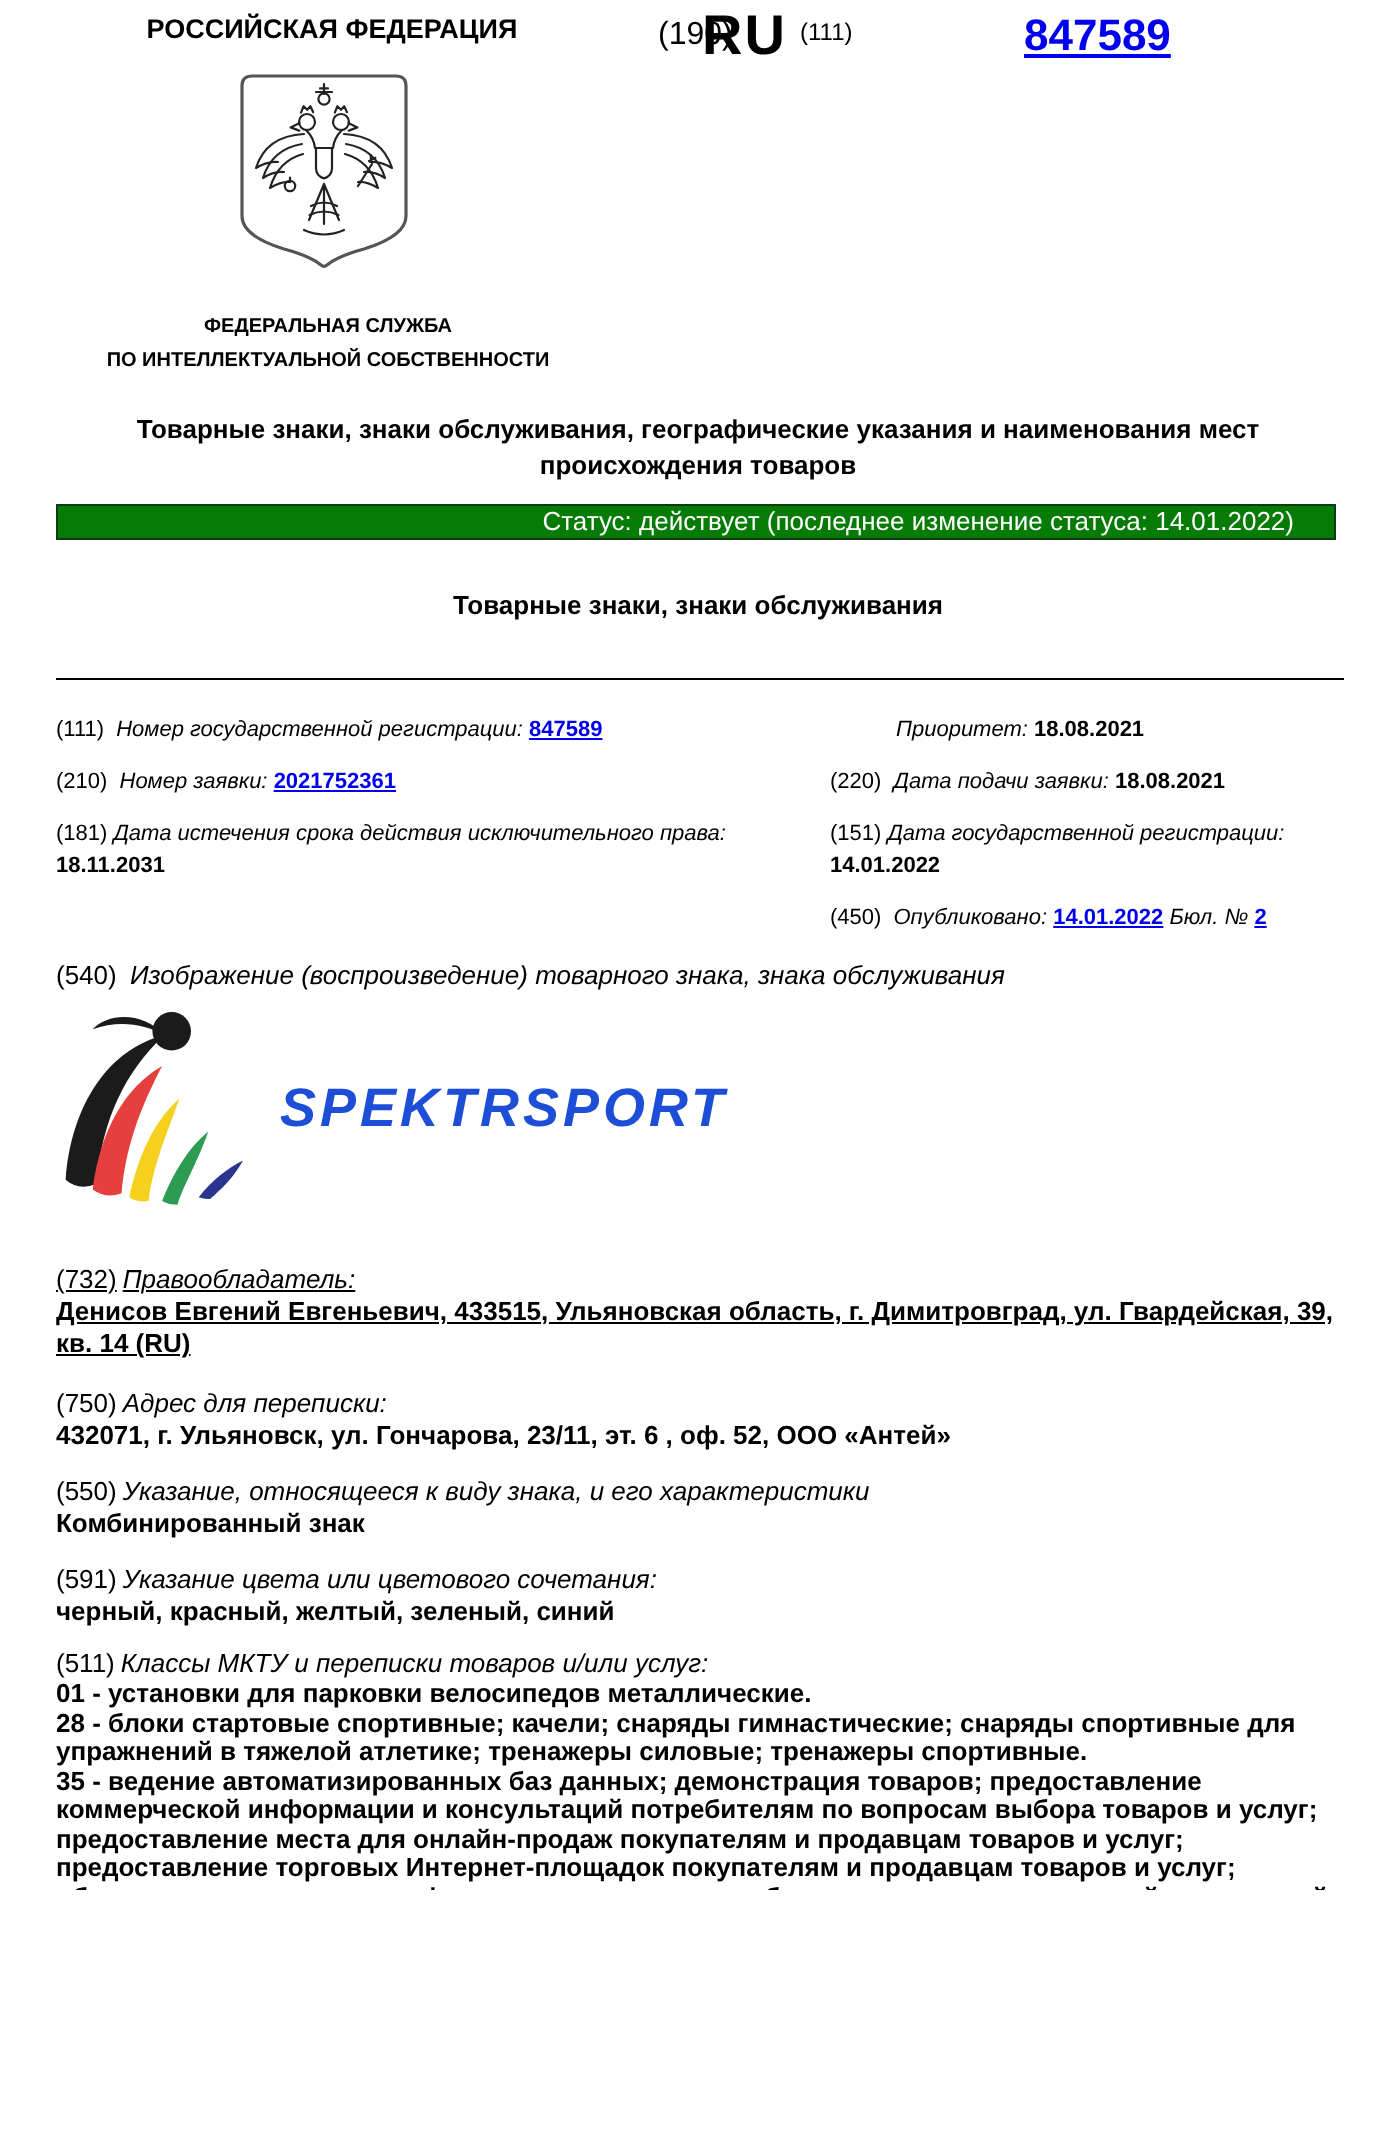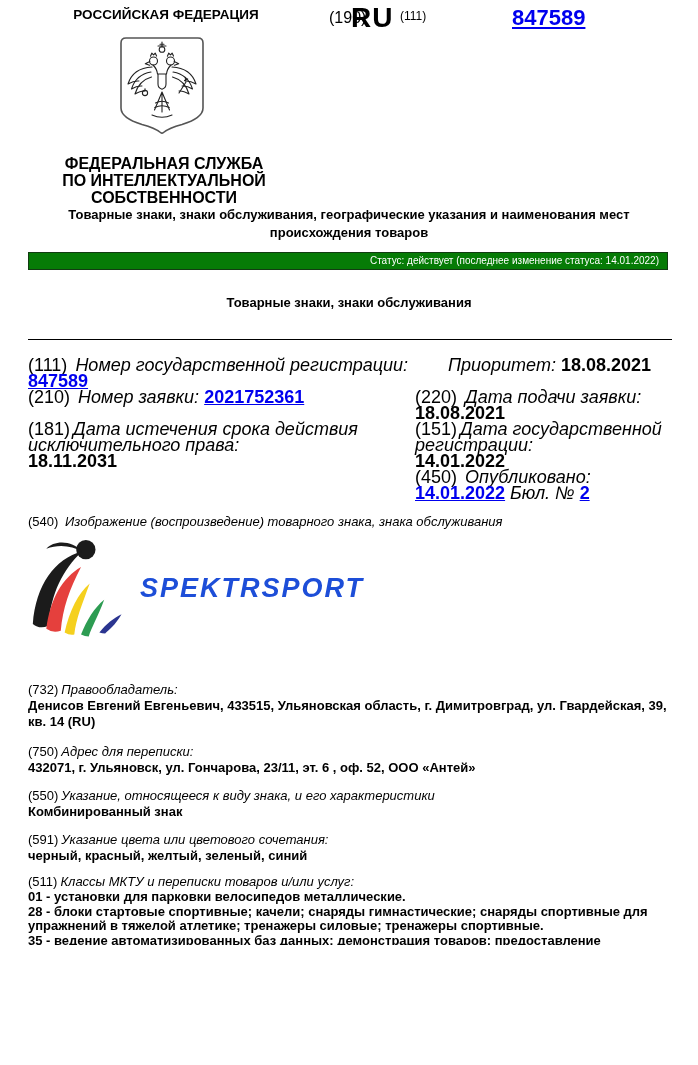--- a/index.html
+++ b/index.html
@@ -6,47 +6,47 @@
   html,body { background:#fff; }
   body { width:698px; font-family:"Liberation Sans", sans-serif; color:#000; }
   .page { position:relative; width:698px; height:945px; overflow:hidden; background:#fff; }
 
   
   .hdr { position:relative; height:200px; }
   .country { position:absolute; left:28px; top:7px; width:276px; text-align:center;
              font-weight:bold; font-size:13.5px; }
   .arms { position:absolute; left:119px; top:36px; }
   .agency { position:absolute; left:10px; top:155px; width:308px; text-align:center;
-            font-weight:bold; font-size:16px; line-height:17px; }
+            font-weight:bold; font-size:10px; line-height:17px; }
   .c190 { position:absolute; left:329px; top:9px; font-size:16px; }
   .ru   { position:absolute; left:351px; top:2px; font-size:28px; font-weight:bold; letter-spacing:1px; }
   .c111 { position:absolute; left:400px; top:9px; font-size:12px; }
   .topreg { position:absolute; left:512px; top:5px; font-size:22px; font-weight:bold;
             color:#0000EE; text-decoration:underline; cursor:pointer; }
 
   .doc-type { margin:6px 28px 0; text-align:center; font-weight:bold; font-size:13px; line-height:18px; }
   .status-bar { margin:10px 30px 0 28px; background:#067B06; border:1px solid #123b12;
-                color:#fff; text-align:right; font-size:10px; line-height:15px; padding:0 8px 1px; }
+                color:#fff; text-align:right; font-size:13px; line-height:15px; padding:0 20px 1px; }
   .section-title { margin-top:25px; text-align:center; font-weight:bold; font-size:13px; }
   .rule-thin  { border:none; border-top:1px solid #000; margin:29px 26px 0 28px; }
 
   
-  .fields { display:grid; grid-template-columns:387px 1fr; row-gap:0;
-            margin:17px 28px 0; font-size:18px; line-height:16px; }
+  .fields { display:grid; grid-template-columns:387px 1fr; row-gap:10px;
+            margin:17px 28px 0; font-size:11px; line-height:16px; }
   .code { margin-right:3px; }
   .lbl  { font-style:italic; }
   .val  { font-weight:bold; }
   a.link { color:#0000EE; font-weight:bold; text-decoration:underline; cursor:pointer; }
   .prio { padding-left:33px; }
 
   
   .sec { margin:0 28px; font-size:13px; line-height:16px; }
   .sec .val-line { font-weight:bold; }
   .mt540 { margin-top:13px; }
-  .mt732 { margin-top:28px; }
+  .mt732 { margin-top:12px;text-decoration:underline; }
   .mt750 { margin-top:14px; }
   .mt550 { margin-top:12px; }
   .mt591 { margin-top:12px; }
   .mt511 { margin-top:10px; }
   .classes-list div { font-weight:bold; line-height:14.5px; font-size:13px; }
 
   
   .logo-row { margin:8px 0 0 28px; height:116px; display:flex; align-items:center; }
   .brand { font-size:27px; font-style:italic; font-weight:bold; letter-spacing:2px;
            color:#1d4ed8; margin-left:4px; transform:translateY(-8px); white-space:nowrap; }

